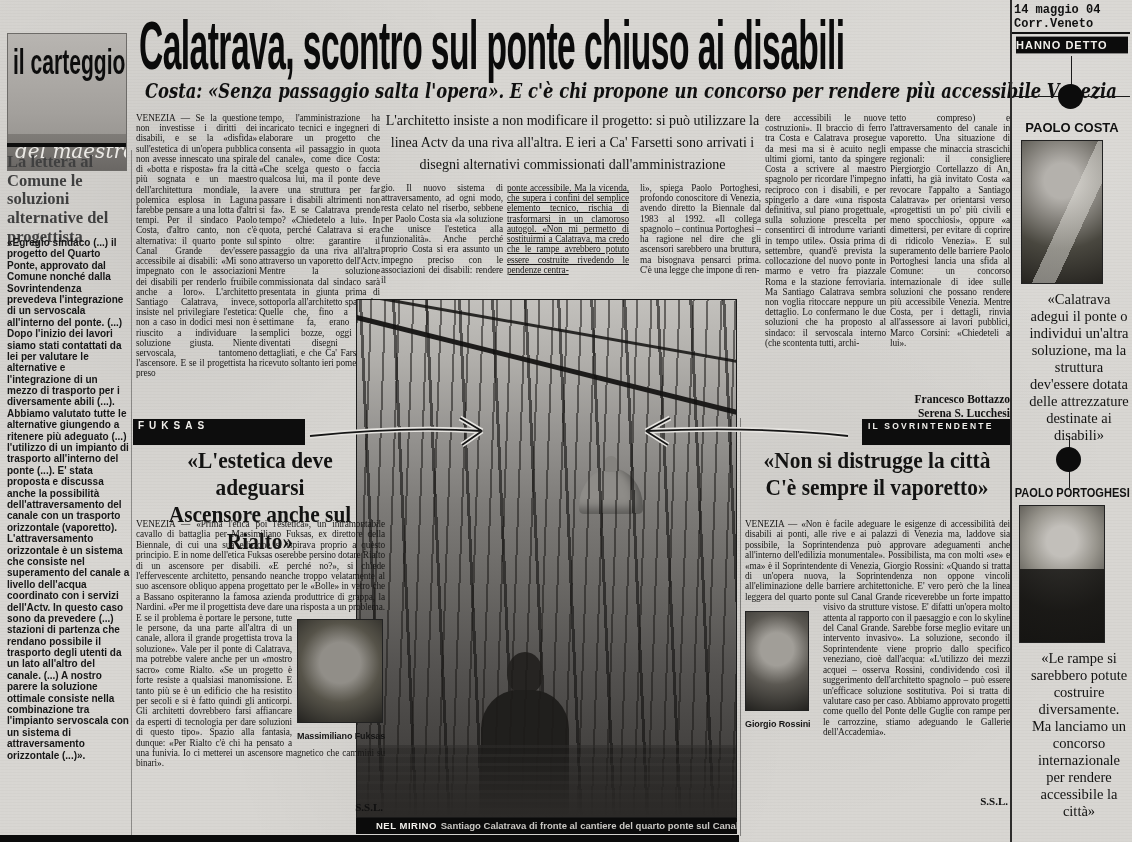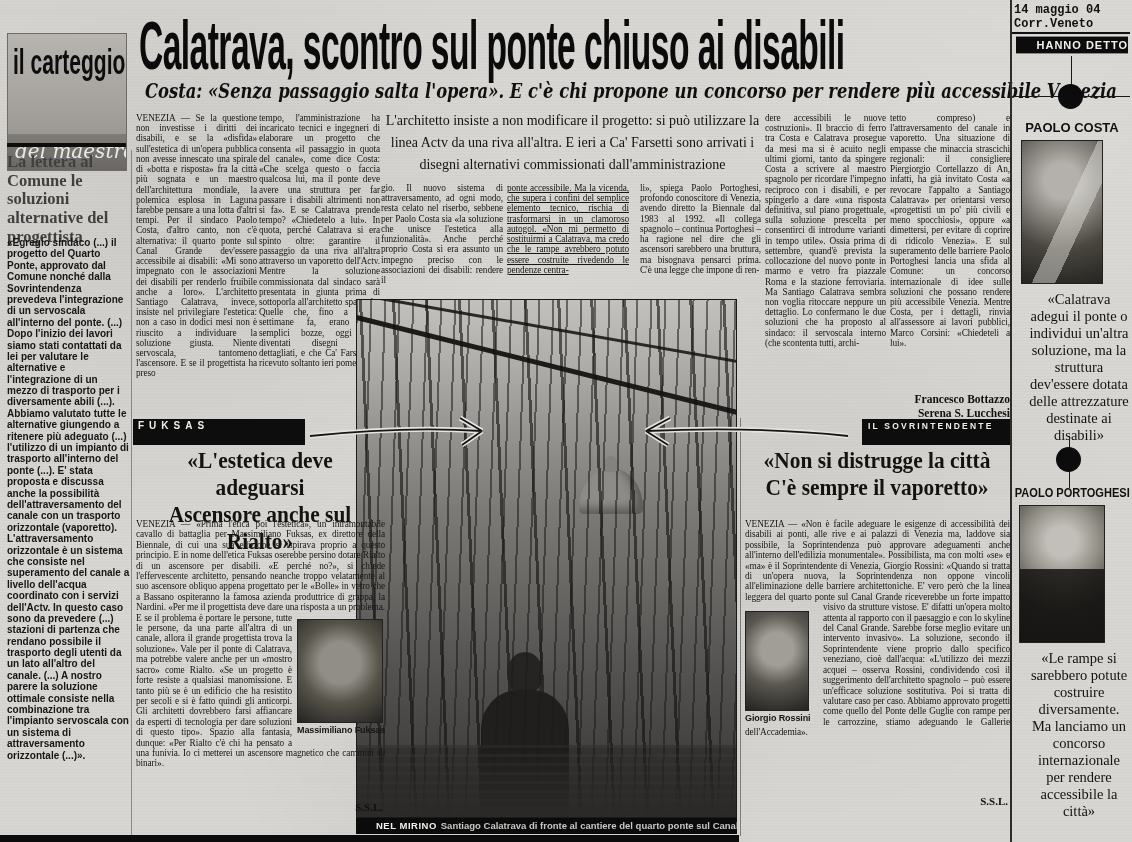--- a/index.html
+++ b/index.html
@@ -79,27 +79,27 @@
   .sub-body { font-family:"Liberation Serif",serif; font-size:9.3px; line-height:1.12; letter-spacing:-0.1px; text-align:justify; color:#181716; overflow:hidden; }
   .body-fuksas { left:136px; top:519px; width:249px; height:280px; }
   .body-sovr { left:745px; top:519px; width:265px; height:272px; }
   .float-spacer-r { float:right; width:0; height:100px; }
   .float-spacer-l { float:left; width:0; height:92px; }
   .inline-photo-r { float:right; clear:right; width:88px; margin:0 0 2px 5px; }
   .inline-photo-l { float:left; clear:left; width:72px; margin:0 6px 2px 0; }
   .ph { border:1px solid #222; }
   .ph-fuksas { width:86px; height:104px; background:radial-gradient(circle at 50% 42%, #918e88 0 28%, #565349 55%, #242320 100%); }
   .ph-rossini { width:64px; height:100px; background:radial-gradient(circle at 50% 38%, #a19e98 0 24%, #5b5852 52%, #23221f 100%); }
-  .ph-cap { font-family:"Liberation Sans",sans-serif; font-weight:bold; font-size:9px; line-height:11px; color:#141414; margin-top:2px; white-space:nowrap; }
+  .ph-cap { font-family:"Liberation Sans",sans-serif; font-weight:bold; font-size:9px; line-height:11px; color:#141414; margin-top:8px; white-space:nowrap; }
   .sig { text-align:right; font-family:"Liberation Serif",serif; font-weight:bold; font-size:11px; color:#101010; }
   .sig-fuksas { left:136px; top:801px; width:247px; }
   .sig-sovr { left:745px; top:795px; width:263px; }
 
   
-  .hd-bar { left:1016px; top:37px; width:112px; height:16px; background:#0c0c0c; color:#f2f0ec; font-family:"Liberation Sans",sans-serif; font-weight:bold; font-size:11px; letter-spacing:1px; text-align:right; line-height:16px; transform:scaleY(1.05); }
+  .hd-bar { left:1016px; top:37px; width:112px; height:16px; background:#0c0c0c; color:#f2f0ec; font-family:"Liberation Sans",sans-serif; font-weight:bold; font-size:11px; letter-spacing:1px; text-align:left; line-height:16px; transform:scaleY(1.05); }
   .motif-vline1 { left:1071px; top:56px; width:1px; height:30px; background:#1a1a1a; }
   .motif-hline1 { left:1014px; top:96px; width:116px; height:1px; background:#1a1a1a; }
   .motif-ball1 { left:1058px; top:84px; width:25px; height:25px; border-radius:50%; background:#0c0c0c; }
   .motif-vline2 { left:1069px; top:436px; width:1px; height:52px; background:#1a1a1a; }
   .motif-ball2 { left:1056px; top:447px; width:25px; height:25px; border-radius:50%; background:#0c0c0c; }
   .person-name { width:120px; text-align:center; font-family:"Liberation Sans",sans-serif; font-weight:bold; color:#111; white-space:nowrap; }
   .name-costa { left:1012px; top:120px; font-size:13px; }
   .name-porto { left:1010px; top:486px; font-size:12px; transform:scaleX(.92); transform-origin:center top; }
   .portrait { border:1px solid #222; }
   .ph-costa { left:1021px; top:140px; width:82px; height:144px;

